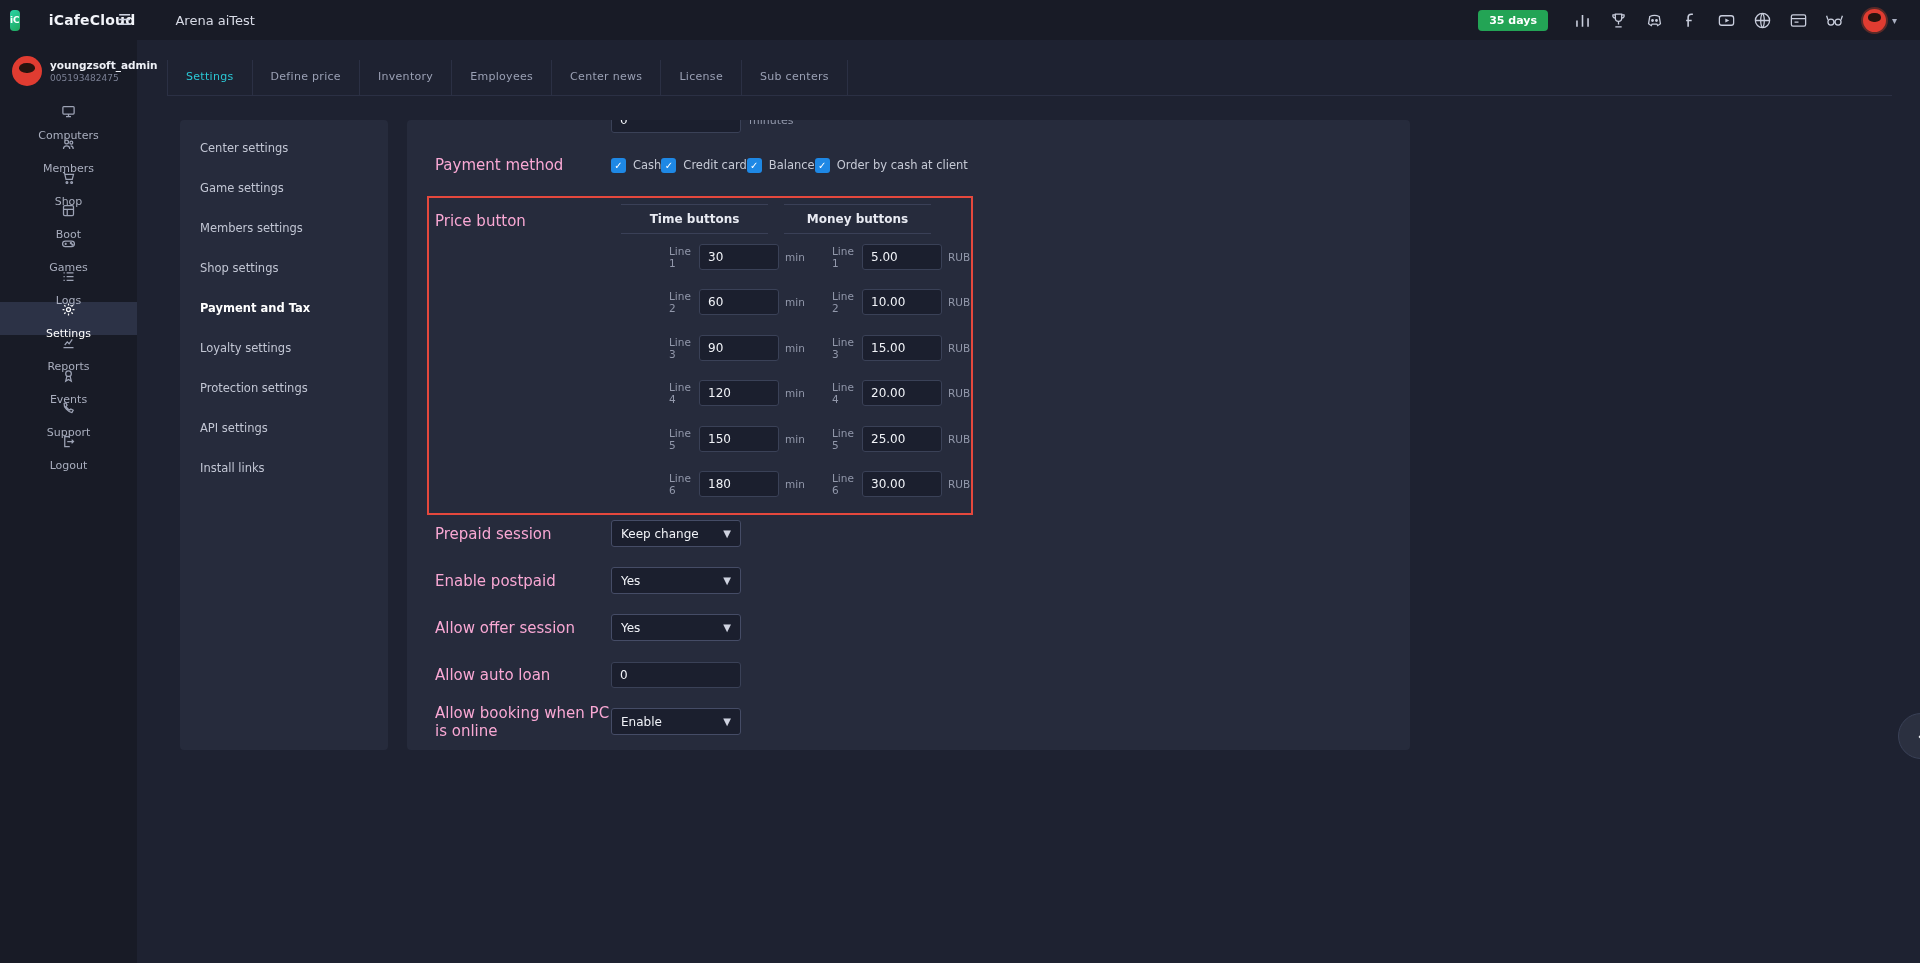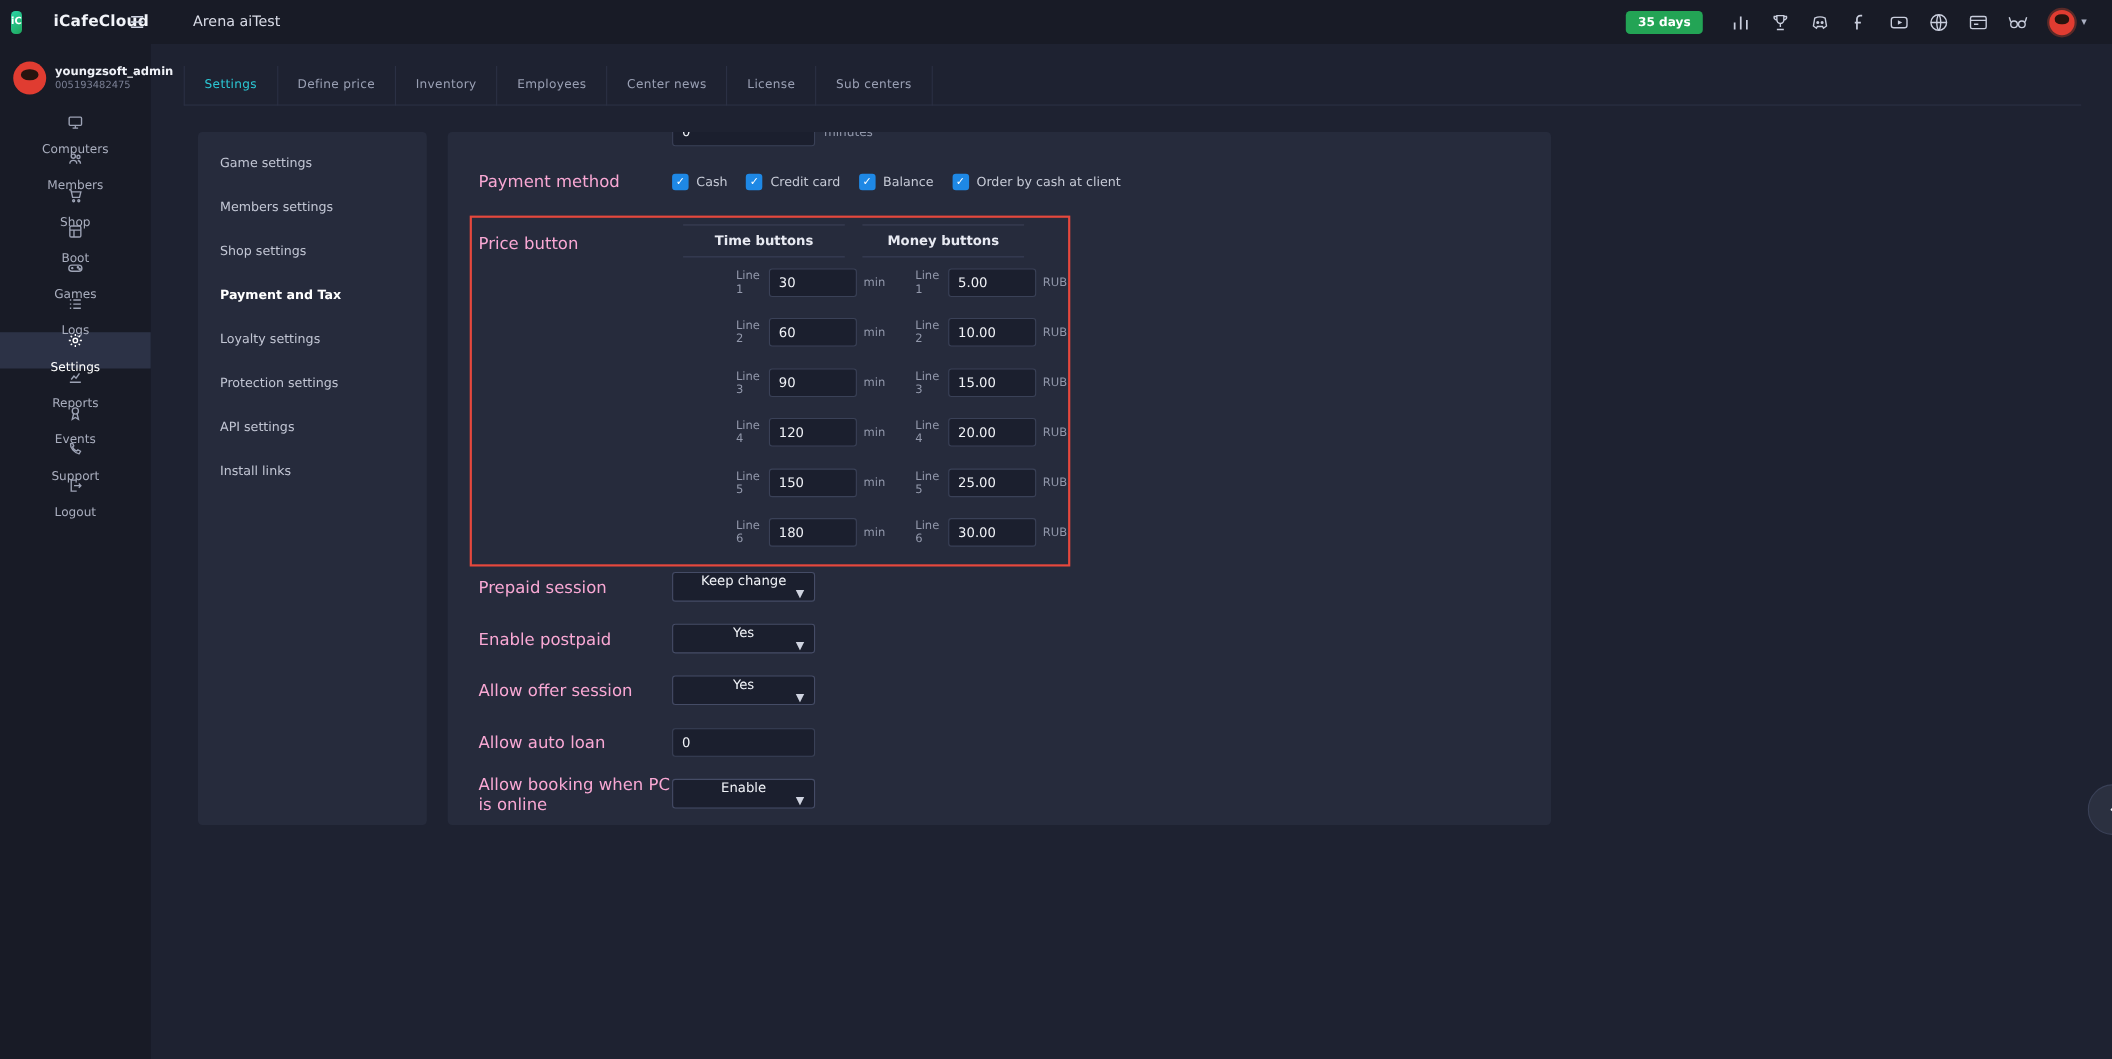--- a/index.html
+++ b/index.html
@@ -102,27 +102,27 @@
 
   .text-input {
     background:#1b1f2e; border:1px solid #3a4157; border-radius:3px;
     color:#f1f3f8; font-size:12px; font-family:inherit;
     height:26px; padding:0 8px; width:130px; outline:none;
   }
 
   .select {
     width:130px; height:27px; background:#1b1f2e; border:1px solid #454c66;
     border-radius:3px; display:flex; align-items:center; padding:0 9px;
-    color:#f1f3f8; font-size:12px; cursor:pointer;flex-direction:column;
+    color:#f1f3f8; font-size:12px; cursor:pointer;
   }
   .select-chevron { margin-left:auto; color:#cfd3e0; font-size:10px; }
 
   .row-clipped { margin-top:-13px; height:26px; }
   .row-payment { margin-top:12px; height:40px; }
-  .check-group { display:flex; align-items:flex-end; gap:17px; }
+  .check-group { display:flex; align-items:flex-end; }
   .check-item { display:flex; align-items:center; gap:7px; cursor:pointer; }
   .checkbox {
     width:15px; height:15px; border-radius:3px; background:#1e88e5;
     color:#fff; font-size:10px; display:flex; align-items:center; justify-content:center;
   }
   .checkbox::after { content:"✓"; }
   .check-label { color:#c6cad6; font-size:11.5px; }
 
   .price-section { margin-top:19px; align-items:flex-start; display:flex; }
   .price-section .form-label { padding-top:8px; }
@@ -340,20 +340,21 @@
     <div class="tab active">Settings</div>
     <div class="tab">Define price</div>
     <div class="tab">Inventory</div>
     <div class="tab">Employees</div>
     <div class="tab">Center news</div>
     <div class="tab">License</div>
     <div class="tab">Sub centers</div>
   </div>
 
   <div class="settings-nav">
+    <div class="snav-item">Center settings</div>
     <div class="snav-item">Game settings</div>
     <div class="snav-item">Members settings</div>
     <div class="snav-item">Shop settings</div>
     <div class="snav-item active">Payment and Tax</div>
     <div class="snav-item">Loyalty settings</div>
     <div class="snav-item">Protection settings</div>
     <div class="snav-item">API settings</div>
     <div class="snav-item">Install links</div>
   </div>
 

